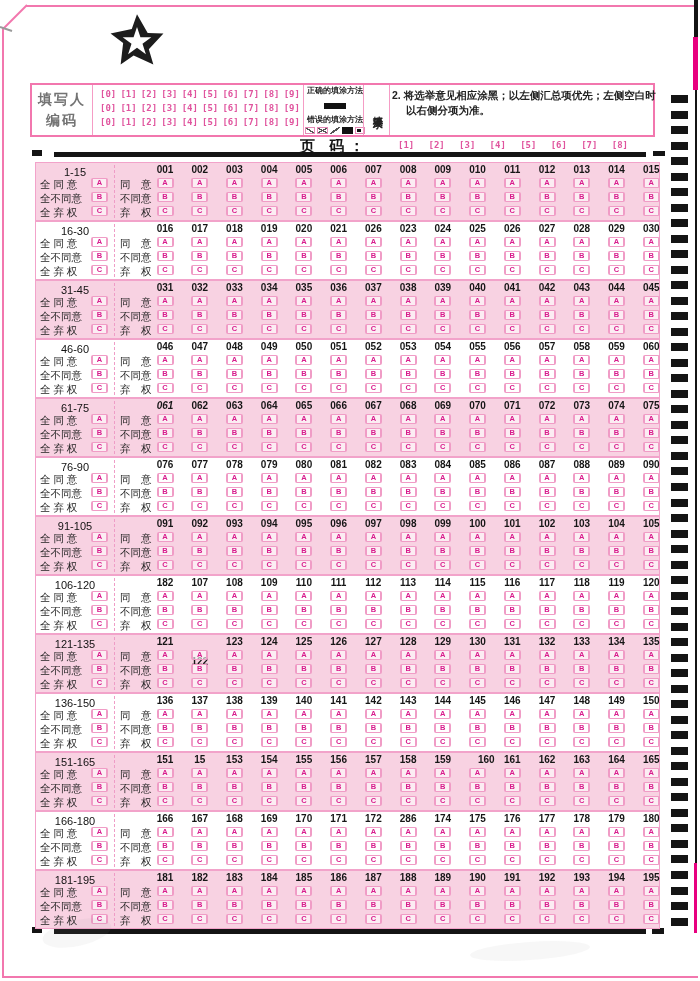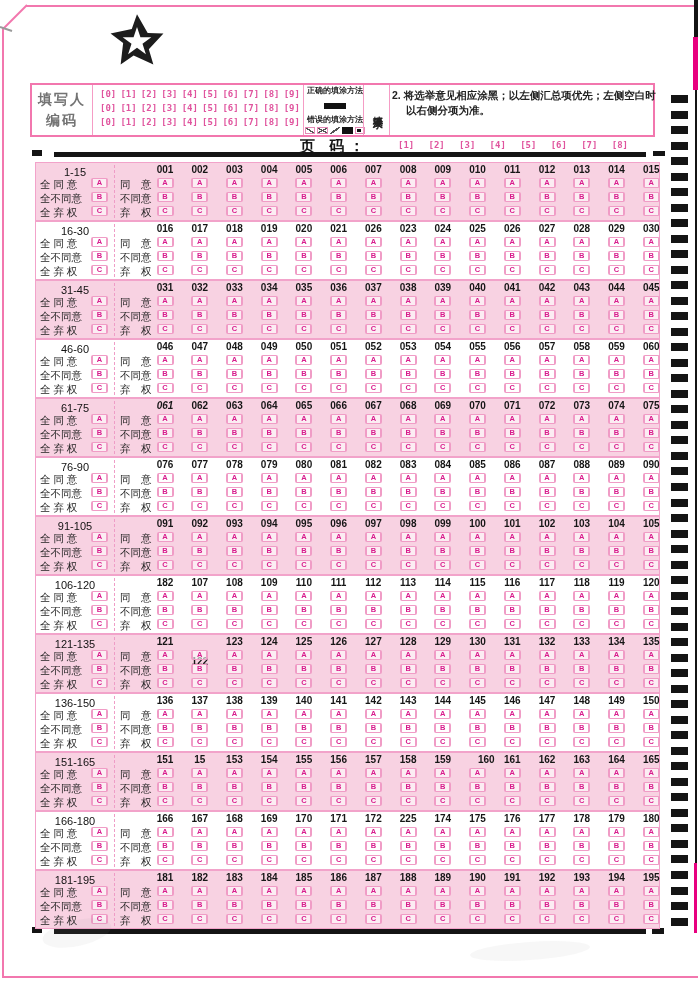--- a/index.html
+++ b/index.html
@@ -1020,21 +1020,21 @@
         <div class="bubble" style="left: 259.42px; top: 29px;">B</div>
         <div class="bubble" style="left: 259.42px; top: 43px;">C</div>
         <div class="num" style="left: 285.65px;">171</div>
         <div class="bubble" style="left: 294.15px; top: 15px;">A</div>
         <div class="bubble" style="left: 294.15px; top: 29px;">B</div>
         <div class="bubble" style="left: 294.15px; top: 43px;">C</div>
         <div class="num" style="left: 320.38px;">172</div>
         <div class="bubble" style="left: 328.88px; top: 15px;">A</div>
         <div class="bubble" style="left: 328.88px; top: 29px;">B</div>
         <div class="bubble" style="left: 328.88px; top: 43px;">C</div>
-        <div class="num" style="left: 355.11px;">225</div>
+        <div class="num" style="left: 355.11px;">286</div>
         <div class="bubble" style="left: 363.61px; top: 15px;">A</div>
         <div class="bubble" style="left: 363.61px; top: 29px;">B</div>
         <div class="bubble" style="left: 363.61px; top: 43px;">C</div>
         <div class="num" style="left: 389.84px;">174</div>
         <div class="bubble" style="left: 398.34px; top: 15px;">A</div>
         <div class="bubble" style="left: 398.34px; top: 29px;">B</div>
         <div class="bubble" style="left: 398.34px; top: 43px;">C</div>
         <div class="num" style="left: 424.57px;">175</div>
         <div class="bubble" style="left: 433.07px; top: 15px;">A</div>
         <div class="bubble" style="left: 433.07px; top: 29px;">B</div>

